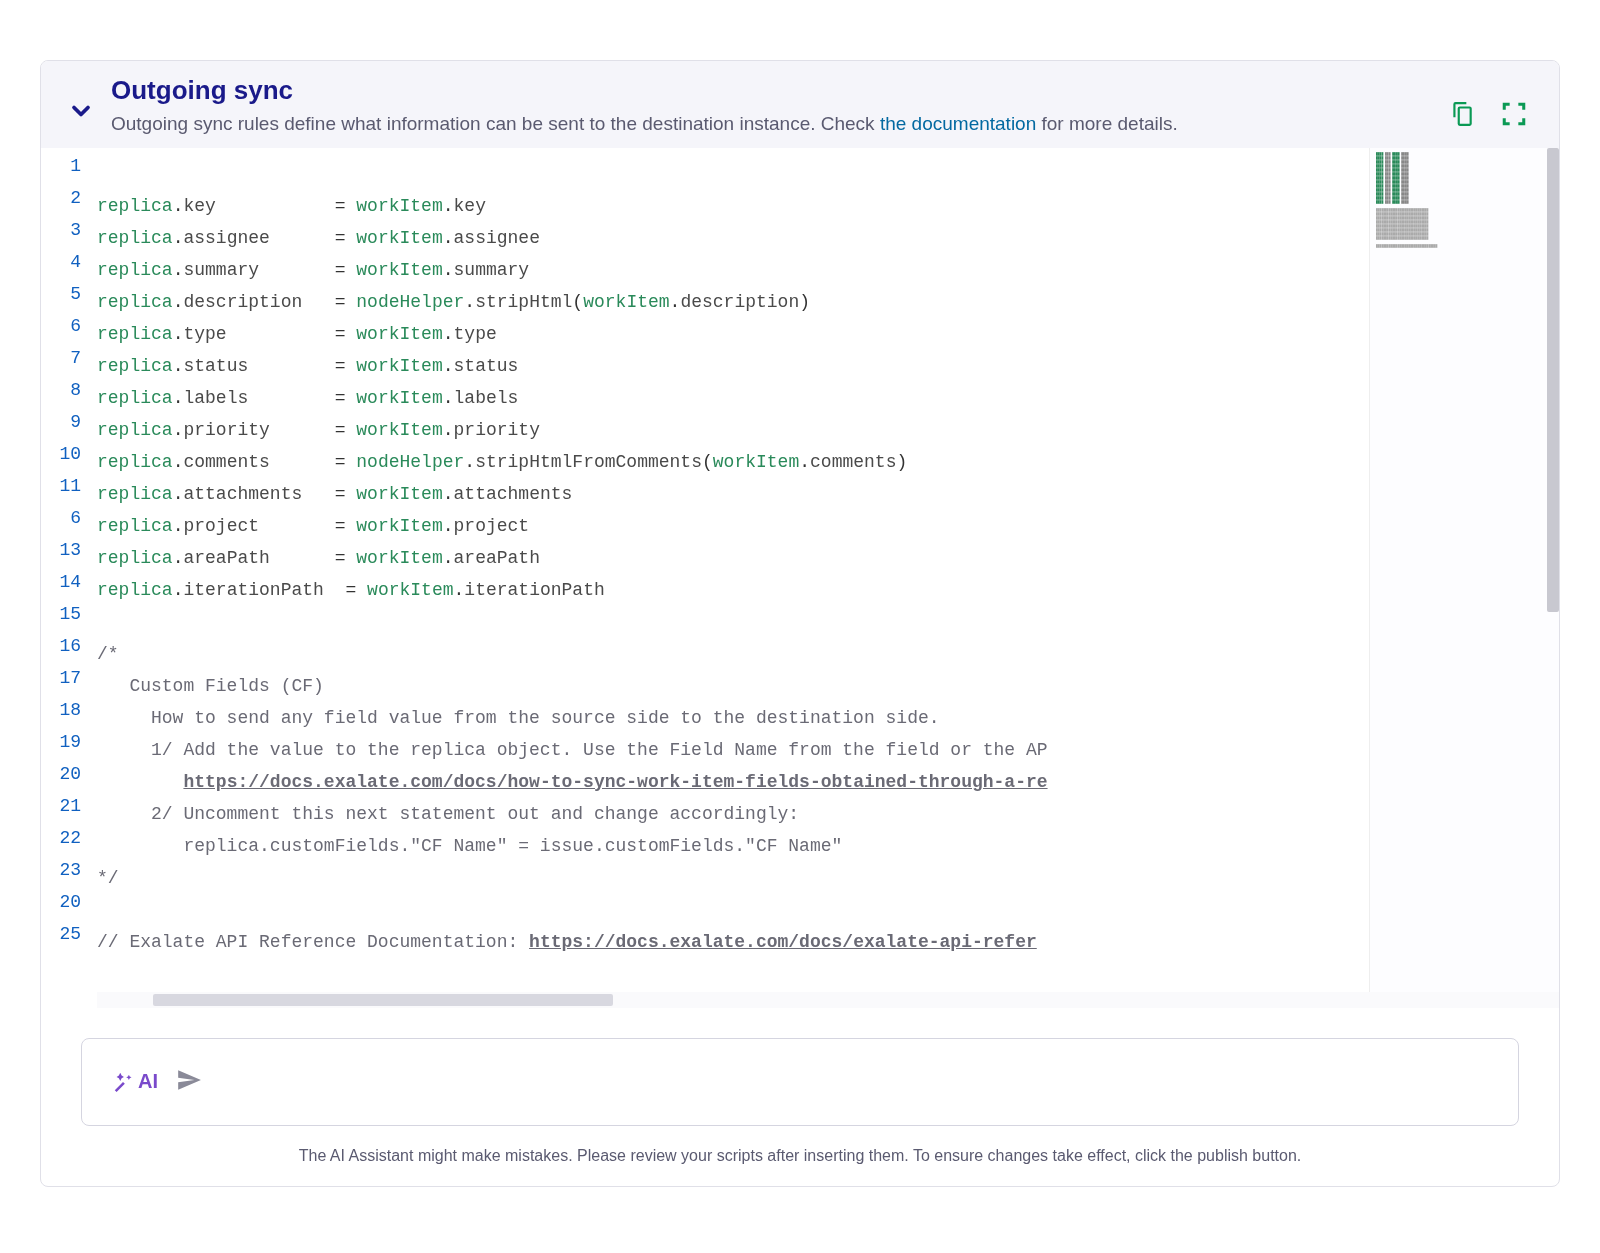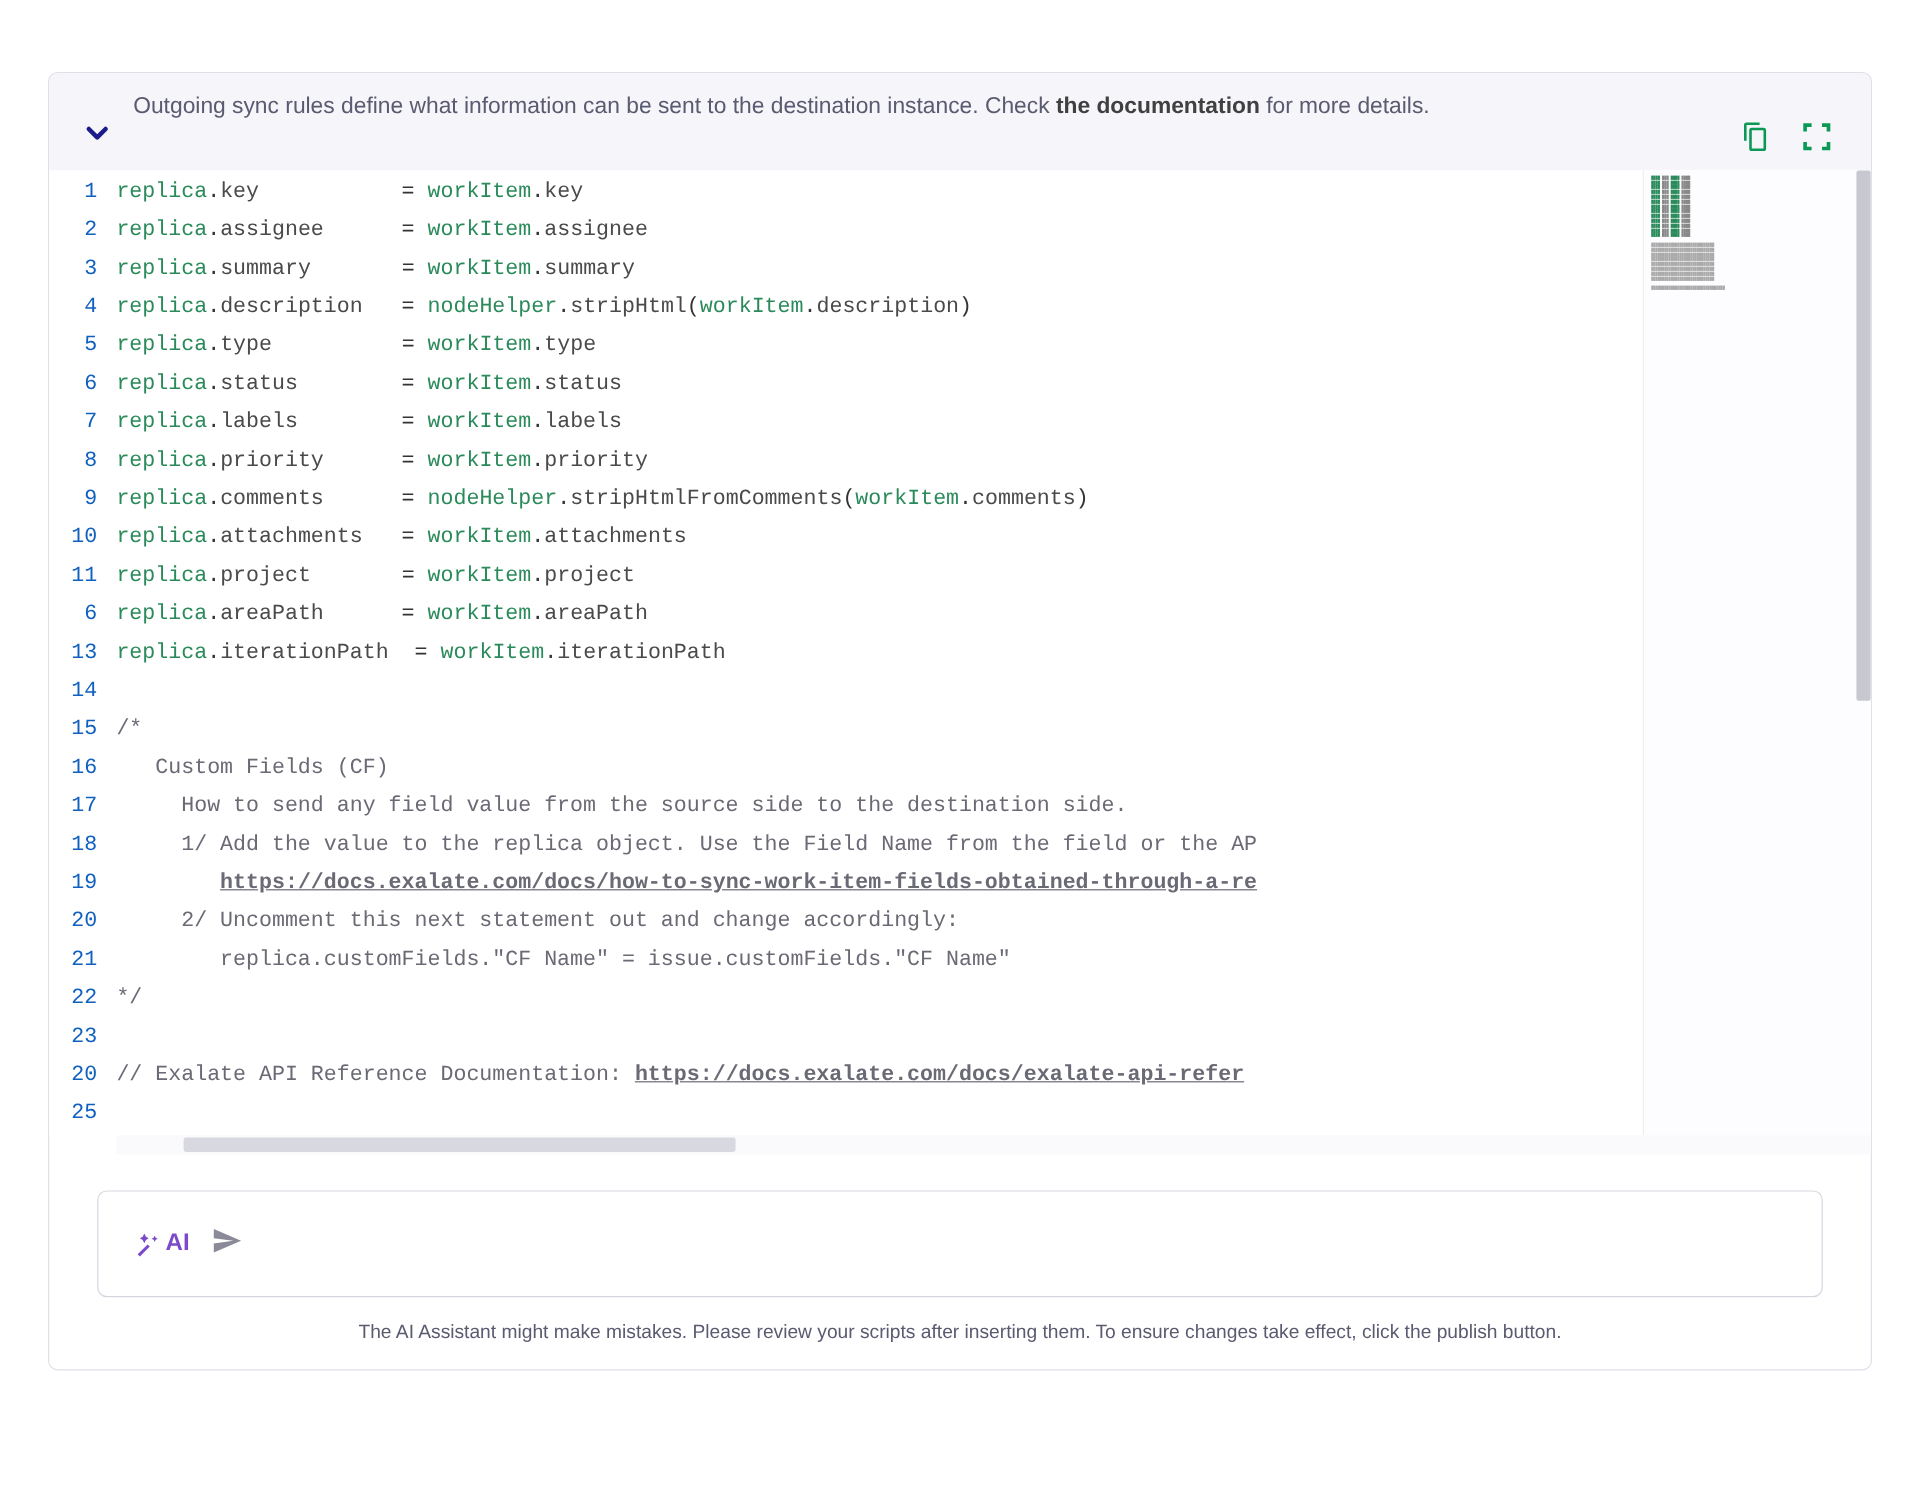--- a/index.html
+++ b/index.html
@@ -34,22 +34,22 @@
     font-weight: 700;
     color: #1a1a8a;
     margin-bottom: 4px;
   }
   .subtitle {
     font-size: 19px;
     color: #5a5a70;
     line-height: 1.45;
   }
   .doc-link {
-    color: #404040;
-    font-weight: 700;
+    color: #0369a1;
+    font-weight: 400;
     cursor: pointer;
   }
   .header-actions {
     display: flex;
     gap: 26px;
     padding-top: 26px;
     padding-right: 6px;
   }
   .action-icon {
     color: #0a9954;
@@ -77,20 +77,21 @@
     user-select: none;
     min-width: 56px;
   }
   .gutter div { height: 32px; }
   .code {
     flex: 1;
     padding: 2px 0;
     white-space: pre;
     overflow-x: hidden;
     color: #333;
+    margin-top: 40px;
   }
   .code .line { height: 32px; }
   .tok-var    { color: #2a8a5a; }   
   .tok-prop   { color: #4a4a4a; font-weight: 500; }
   .tok-punc   { color: #333; }
   .tok-eq     { color: #333; }
   .tok-comment{ color: #6a6a75; }
   .tok-url    { color: #6a6a75; text-decoration: underline; font-weight: bold; }
   .minimap {
     width: 190px;
@@ -173,20 +174,21 @@
 
 <div class="panel">
 
   <div class="header">
     <div class="chevron">
       <svg viewBox="0 0 24 24" fill="none" stroke="currentColor" stroke-width="3.2" stroke-linecap="round" stroke-linejoin="round">
           <polyline points="6 9 12 15 18 9"></polyline>
         </svg>
     </div>
     <div class="header-text">
+      <div class="title">Outgoing sync</div>
       <div class="subtitle">
         <span>Outgoing sync rules define what information can be sent to the destination instance. Check </span><span class="doc-link">the documentation</span><span> for more details.</span>
       </div>
     </div>
     <div class="header-actions">
       <div class="action-icon">
         <svg viewBox="0 0 24 24" fill="currentColor">
             <path d="M16 1H6a2 2 0 0 0-2 2v12h2V3h10V1zm3 4H10a2 2 0 0 0-2 2v14a2 2 0 0 0 2 2h9a2 2 0 0 0 2-2V7a2 2 0 0 0-2-2zm0 16H10V7h9v14z"></path>
           </svg>
       </div>

